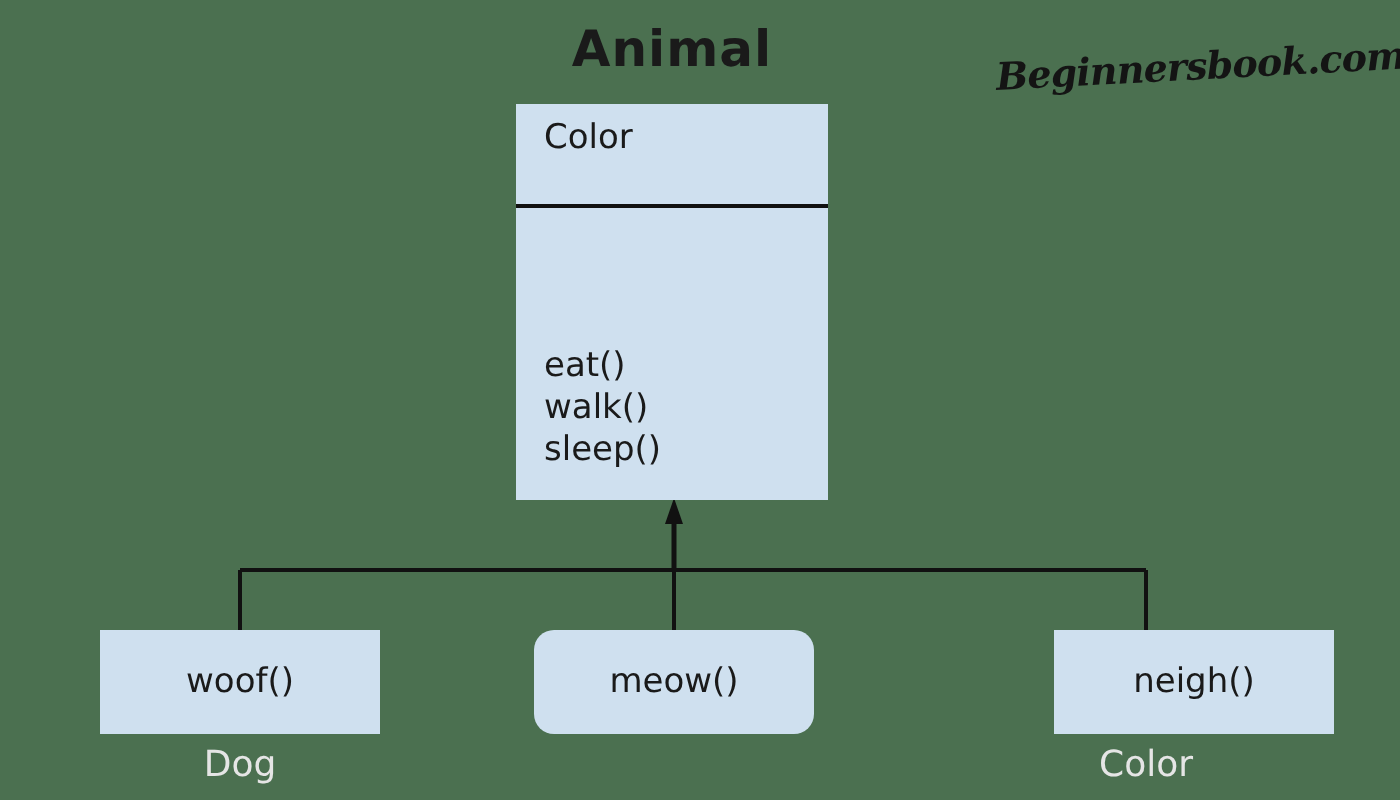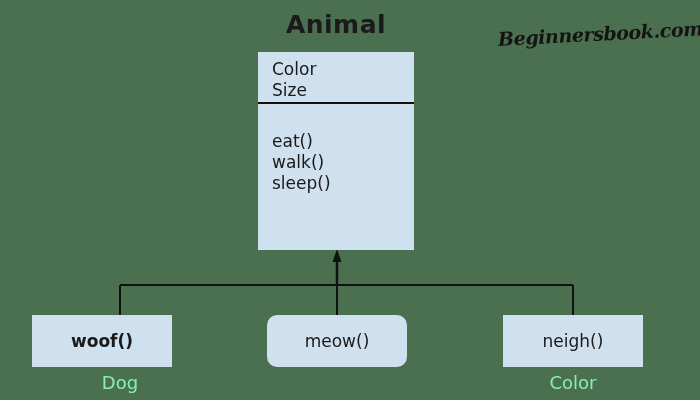--- a/index.html
+++ b/index.html
@@ -76,21 +76,21 @@
     padding: 7px 0 0 14px;
   }
 
   #animal-methods {
     position: absolute;
     left: 0;
     top: 52px;
     width: 100%;
     height: 114px;
     box-sizing: border-box;
-    padding: 27px 0 0 14px;
+    padding: 69px 0 0 14px;
   }
 
   .member-line {
     font-size: 17px;
     color: #1a1a1a;
     line-height: 21px;
     white-space: nowrap;
   }
 
   
@@ -103,31 +103,31 @@
     display: flex;
     align-items: center;
     justify-content: center;
   }
   .sub-box-label {
     font-size: 17px;
     color: #1a1a1a;
     white-space: nowrap;
   }
 
-  #dog-box   { left: 32px; font-weight: bold;  }
+  #dog-box   { left: 50px;  }
   #cat-box   { left: 267px; border-radius: 10px; }
-  #horse-box { left: 503px; }
+  #horse-box { left: 527px; }
 
   .sub-caption {
     position: absolute;
     top: 372px;
     width: 140px;
     text-align: center;
     font-size: 18px;
-    color: #86efac;
+    color: #e5e5e5;
     white-space: nowrap;
   }
   #dog-caption   { left: 50px;  }
   #cat-caption   { left: 267px; }
   #horse-caption { left: 503px; }
 
   
   #connector-svg {
     position: absolute;
     left: 0;
@@ -155,21 +155,20 @@
     <line x1="120" y1="285" x2="573" y2="285" stroke="#111111" stroke-width="2"></line>
 
     <line x1="120" y1="285" x2="120" y2="316" stroke="#111111" stroke-width="2"></line>
     <line x1="337" y1="285" x2="337" y2="316" stroke="#111111" stroke-width="2"></line>
     <line x1="573" y1="285" x2="573" y2="316" stroke="#111111" stroke-width="2"></line>
   </svg>
 
   <div id="animal-class-box" class="uml-box">
     <div id="animal-attributes">
       <div class="member-line">Color</div>
-      <div class="member-line">Size</div>
     </div>
     <div id="animal-methods">
       <div class="member-line">eat()</div>
       <div class="member-line">walk()</div>
       <div class="member-line">sleep()</div>
     </div>
   </div>
 
   <div id="dog-box" class="sub-box">
     <span class="sub-box-label">woof()</span>

